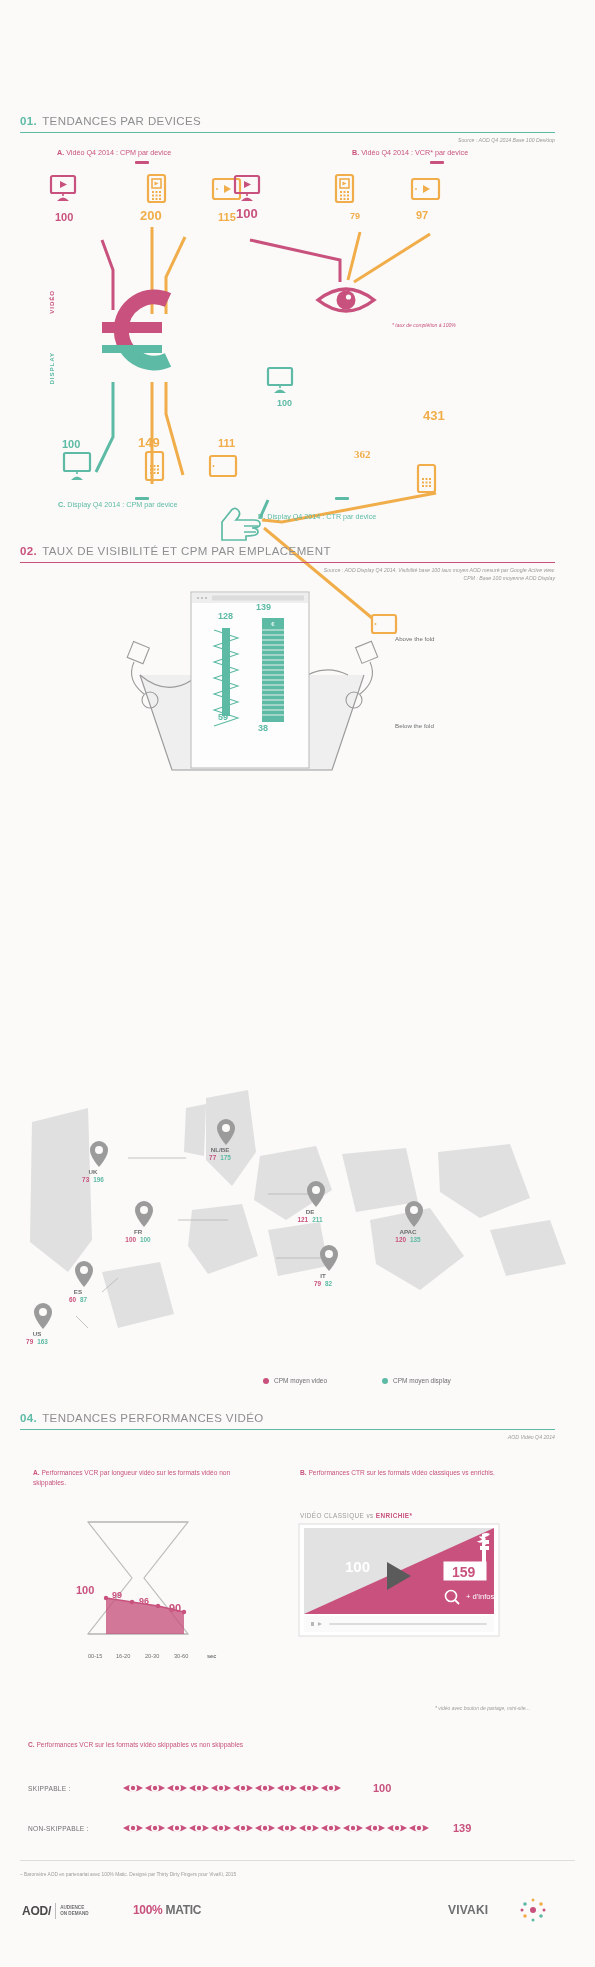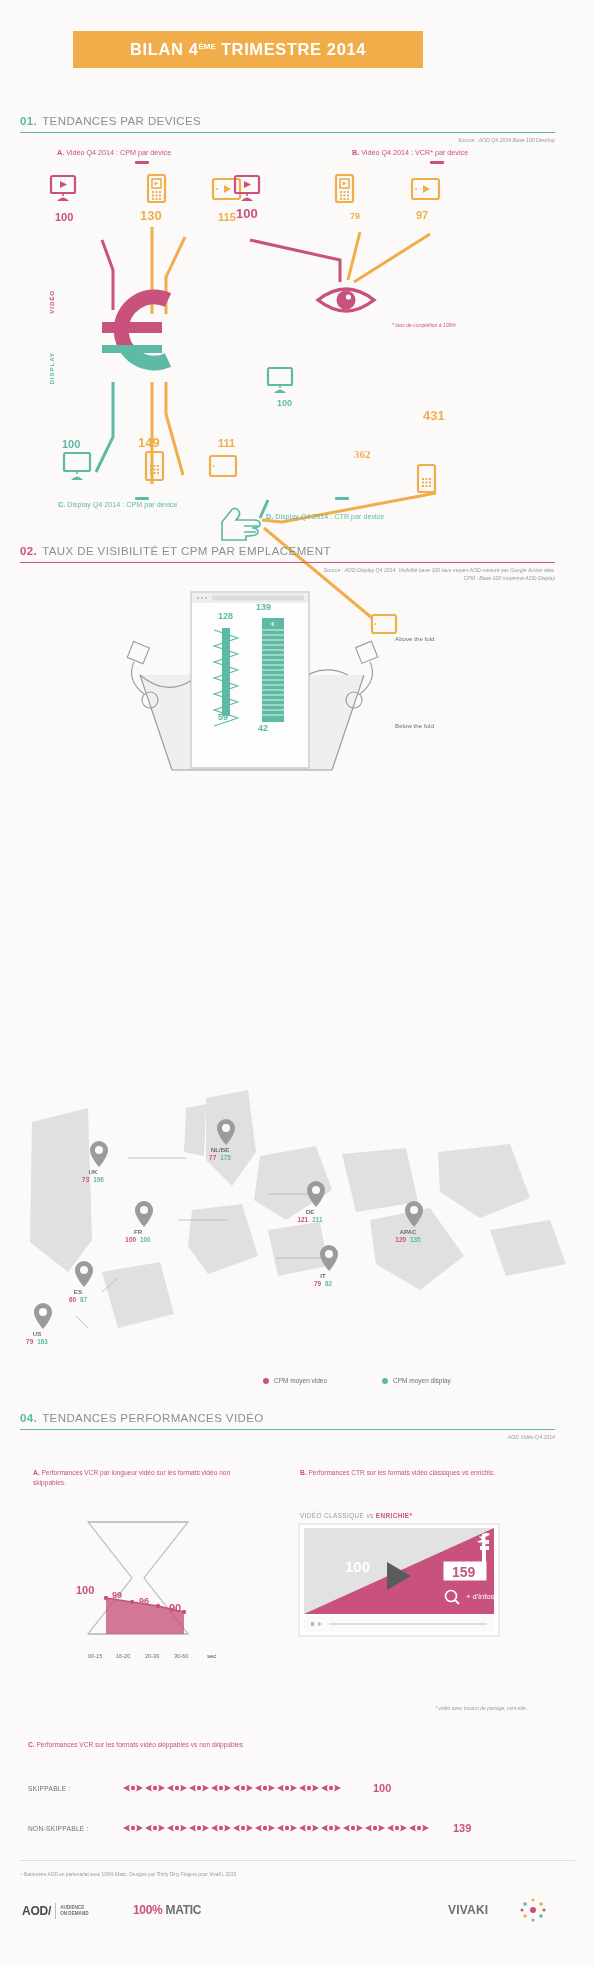--- a/index.html
+++ b/index.html
@@ -84,25 +84,20 @@
   .logo-aod .t2 { font-size:4.6px; font-weight:bold; color:#6d6e70; line-height:1.35; }
   .logo-matic { position:absolute; left:133px; top:1903px; font-size:12px; font-weight:bold; color:#c8527d; letter-spacing:-.3px;}
   .logo-matic .g { color:#6d6e70; }
   .logo-vivaki { position:absolute; left:448px; top:1903px; font-size:12px; font-weight:bold; color:#6d6e70; letter-spacing:.2px;}
 </style>
 </head>
 <body>
 
 <div class="page">
 
-  <div class="hero">
-    <div class="hero-title">
-      <span>BILAN  4</span><sup>ÈME</sup><span> TRIMESTRE 2014</span>
-    </div>
-  </div>
 
   <div class="sec t-teal" style="top:115px;">
     <div class="sec-head">
       <span class="sec-num">01.</span>
       <span class="sec-name">TENDANCES PAR DEVICES</span>
     </div>
     <div class="sec-rule"></div>
     <div class="sec-src">Source : AOD Q4 2014 Base 100 Desktop</div>
   </div>
 
@@ -139,21 +134,21 @@
           <rect x="111" y="24" width="2" height="2"></rect>
       </g>
     </g>
     <g stroke="#f0ad4a" fill="none" stroke-width="2.2">
       <rect x="165" y="5" width="27" height="20" rx="2"></rect>
       <circle cx="169" cy="15" r="0.9" fill="#f0ad4a" stroke="none"></circle>
       <path d="M176 11 l7 4 l-7 4 z" fill="#f0ad4a" stroke="none"></path>
     </g>
   </svg>
   <div class="abs val mid pink" style="left:55px; top:211px;">100</div>
-  <div class="abs val big orange" style="left:140px; top:208px;">130</div>
+  <div class="abs val big orange" style="left:140px; top:208px;">200</div>
   <div class="abs val mid orange" style="left:218px; top:211px;">115</div>
 
   <svg class="abs" style="left:232px; top:174px;" width="220" height="34">
     <g stroke="#c8527d" fill="none" stroke-width="2.2">
       <rect x="3" y="2" width="24" height="17" rx="1.5"></rect>
       <path d="M15 19 v3" stroke-width="1.6"></path>
       <path d="M9 27 q6 -7 12 0 z" fill="#c8527d" stroke="none"></path>
       <path d="M12 7 l7 3.5 l-7 3.5 z" fill="#c8527d" stroke="none"></path>
     </g>
     <g stroke="#f0ad4a" fill="none" stroke-width="2.2">
@@ -292,21 +287,21 @@
       <rect x="152" y="6" width="26" height="20" rx="2"></rect>
       <circle cx="155.5" cy="16" r="0.9" fill="#f0ad4a" stroke="none"></circle>
     </g>
   </svg>
 
   <div class="abs dash" style="left:135px; top:497px; background:#5dbaa4;"></div>
   <div class="abs chart-title teal" style="left:58px; top:500px;">
     <b>C.</b><span> Display Q4 2014 : CPM par device</span>
   </div>
   <div class="abs dash" style="left:335px; top:497px; background:#5dbaa4;"></div>
-  <div class="abs chart-title teal" style="left:258px; top:512px;margin-left:8px;">
+  <div class="abs chart-title teal" style="left:258px; top:512px;">
     <b>D.</b><span> Display Q4 2014 : CTR par device</span>
   </div>
 
   <div class="sec t-pink" style="top:545px;">
     <div class="sec-head">
       <span class="sec-num">02.</span>
       <span class="sec-name">TAUX DE VISIBILITÉ ET CPM PAR EMPLACEMENT</span>
     </div>
     <div class="sec-rule"></div>
     <div class="sec-src">
@@ -348,21 +343,21 @@
       <rect x="152" y="28" width="22" height="104" fill="#5dbaa4"></rect>
       <g stroke="#fbfaf9" stroke-width="1" opacity=".85">
         <path d="M152 40 h22 M152 45 h22 M152 50 h22 M152 55 h22 M152 60 h22 M152 65 h22 M152 70 h22 M152 75 h22 M152 80 h22 M152 85 h22 M152 90 h22 M152 95 h22 M152 100 h22 M152 105 h22 M152 110 h22 M152 115 h22 M152 120 h22 M152 125 h22"></path>
       </g>
       <text x="163" y="36" font-size="6" fill="#ffffff" text-anchor="middle" font-family="Liberation Sans">€</text>
     </g>
   </svg>
   <div class="abs val teal" style="left:218px; top:611px;">128</div>
   <div class="abs val teal" style="left:218px; top:712px;">59</div>
   <div class="abs val teal" style="left:256px; top:602px;">139</div>
-  <div class="abs val teal" style="left:258px; top:723px;">42</div>
+  <div class="abs val teal" style="left:258px; top:723px;">38</div>
   <div class="abs" style="left:395px; top:635px; font-size:6.2px;">Above the fold</div>
   <div class="abs" style="left:395px; top:722px; font-size:6.2px;">Below the fold</div>
 
 
   <svg class="abs" style="left:10px; top:1060px;" width="575" height="300">
     <g fill="#e0e0e0">
       <path d="M22 62 L78 48 L82 180 L58 212 L20 182 Z"></path>
       <path d="M196 38 L238 30 L246 92 L222 126 L196 100 Z"></path>
       <path d="M176 48 L196 44 L194 96 L174 92 Z"></path>
       <path d="M250 96 L306 86 L322 130 L276 160 L244 140 Z"></path>

